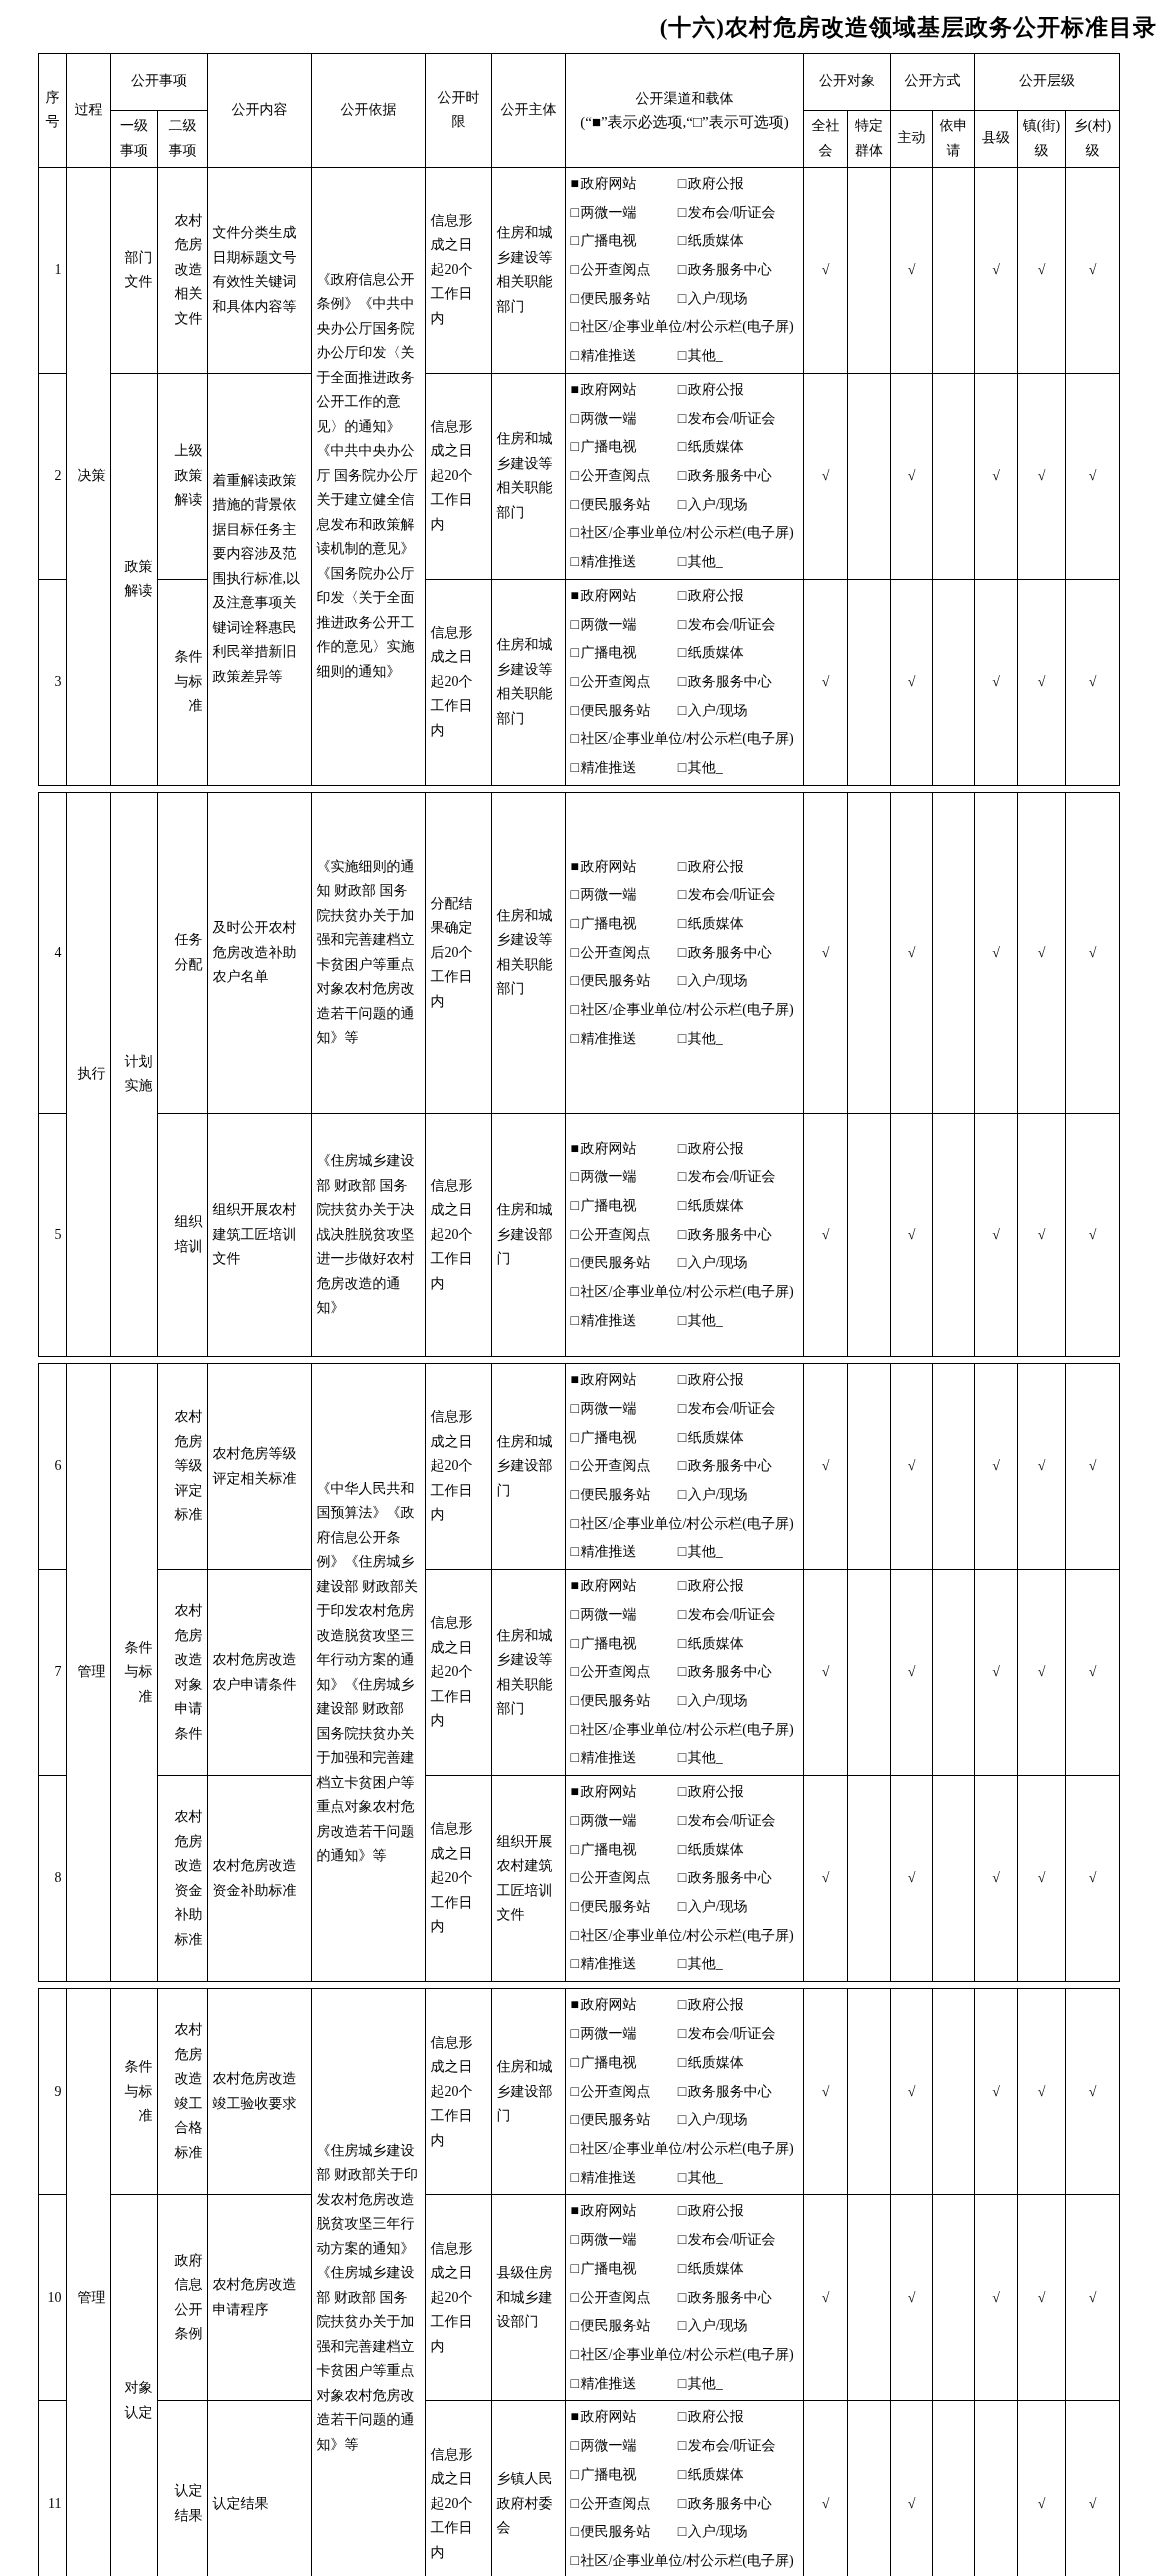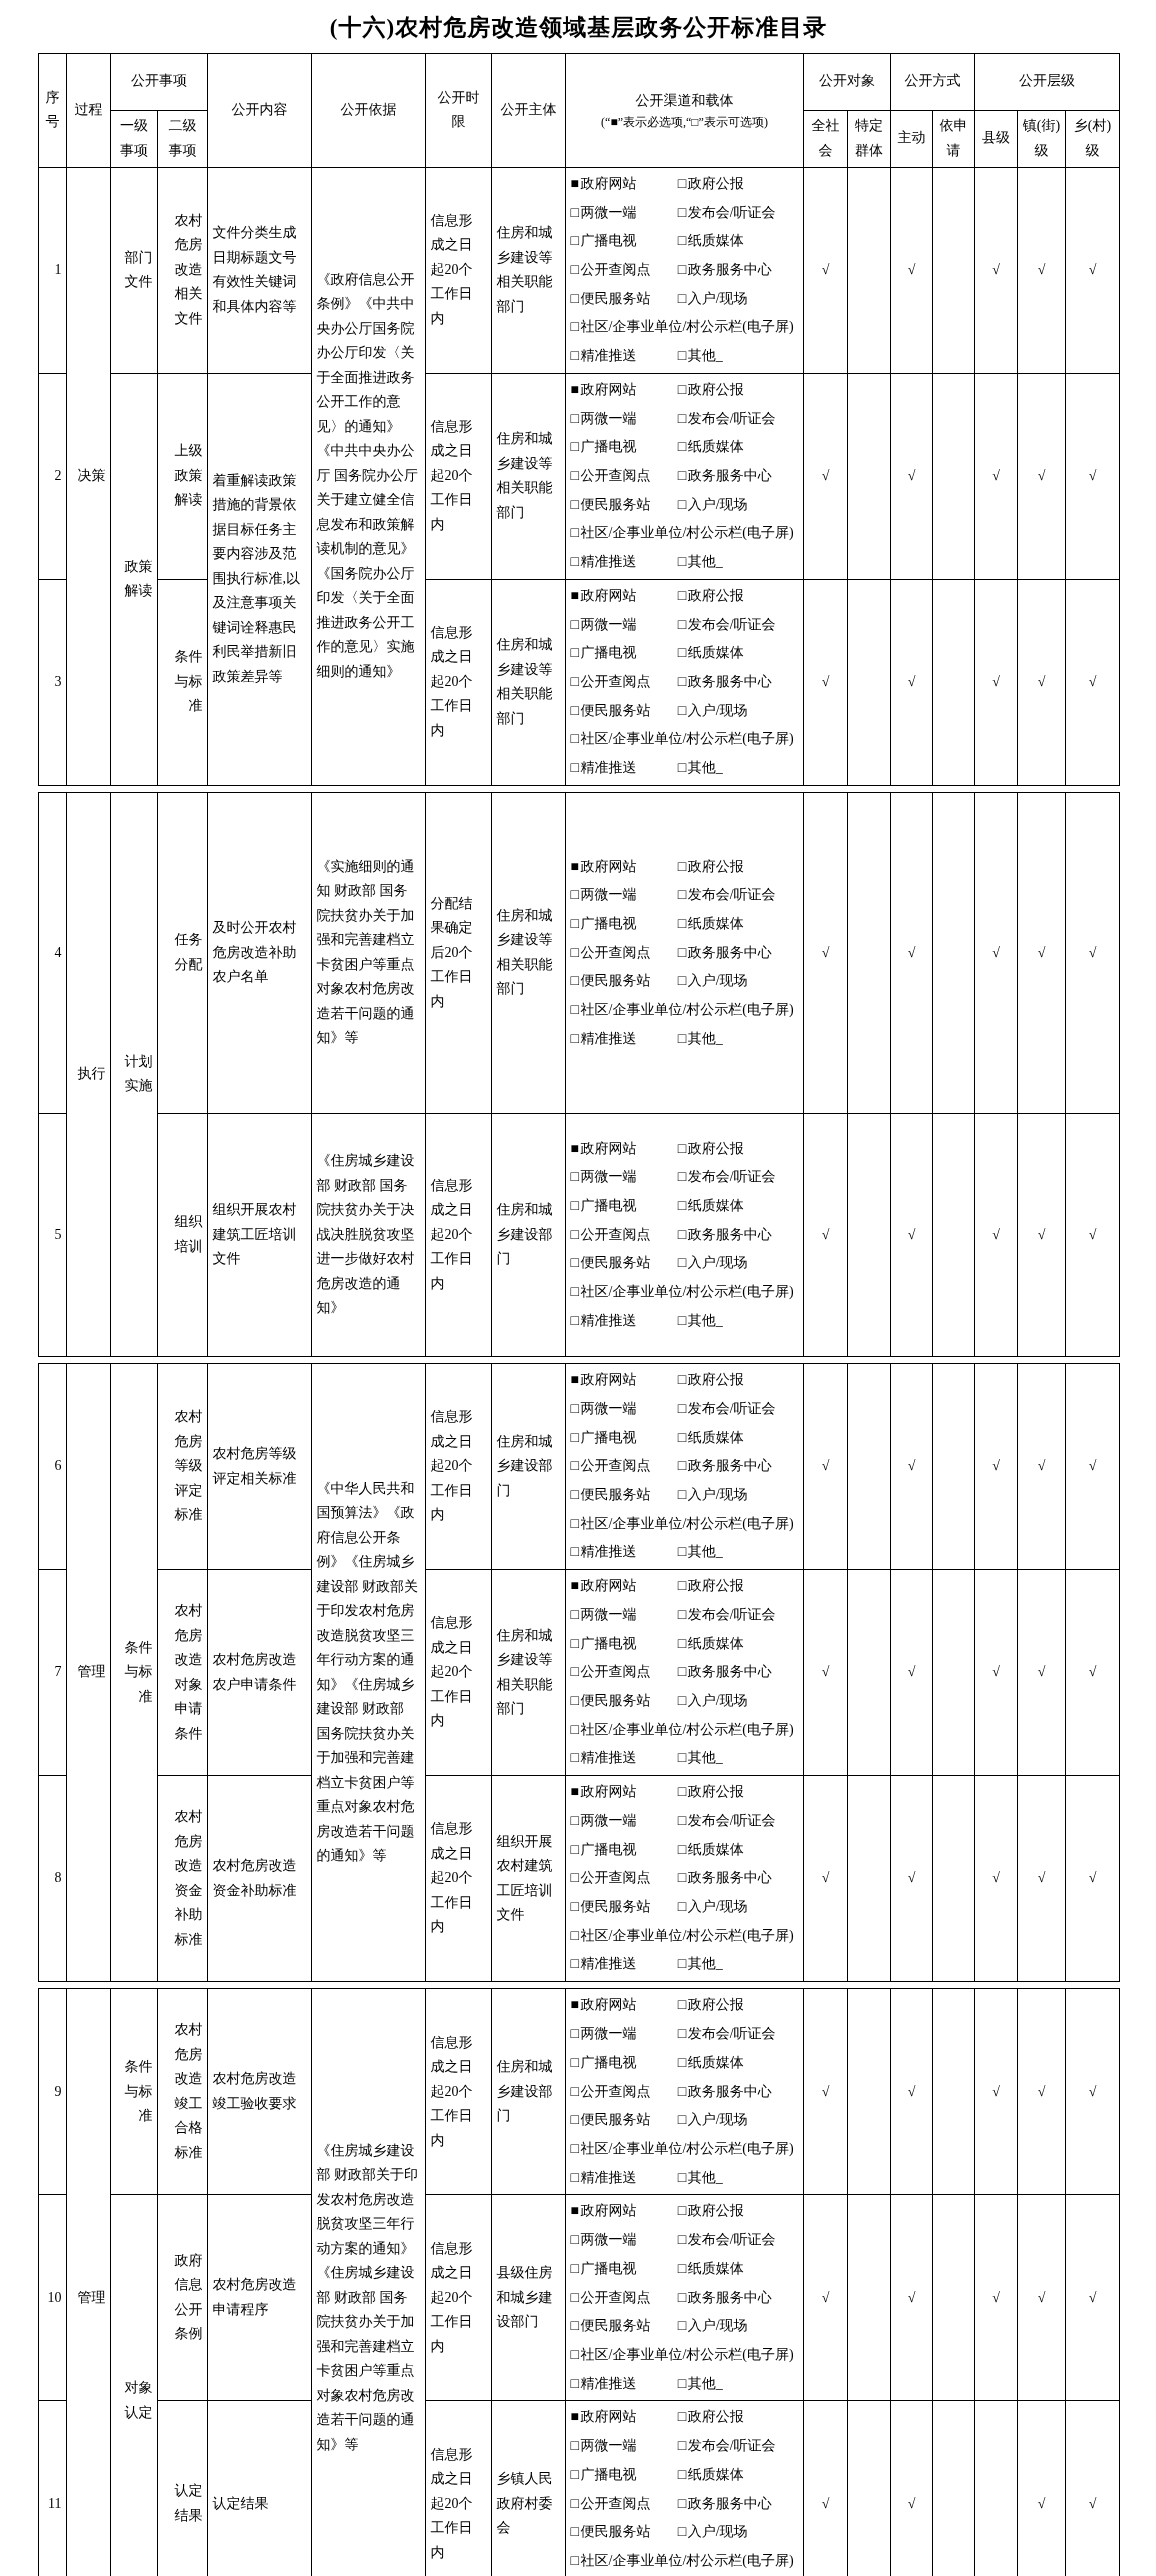--- a/index.html
+++ b/index.html
@@ -2,21 +2,21 @@
 <html style="font-size:8.2px"><head>
 <meta charset="utf-8">
 <style>
   html,body { margin:0; padding:0; background:#ffffff; }
   body {
     width:1157px;
     color:#000;
     font-family:"Liberation Serif","DejaVu Serif",serif;
   }
   .page-title {
-    text-align:center;
+    text-align:right;
     font-size:23px;
     font-weight:bold;
     padding:12.4px 0 9.3px 0;
     letter-spacing:1px;
   }
   table.sec {
     border-collapse:collapse;
     table-layout:fixed;
     width:1081px;
     margin:0 0 6.2px 38px;
@@ -27,21 +27,21 @@
     font-size:14px;
     font-weight:normal;
     line-height:1.75;
     padding:2.1px 4.6px;
     word-break:break-all;
     background:#fff;
   }
   .center { text-align:right; }
   .left   { text-align:left; }
   th { text-align:center; }
-  .hd-note { font-size:12px; display:block; line-height:1.5; }
+  .hd-note { font-size:15px; display:block; line-height:1.5; }
   .c-chan { text-align:left; line-height:1.9; padding:3.1px 6.2px; }
   .chan-item {
     display:inline-block;
     width:47%;
     white-space:nowrap;
     margin:2.1px 0;
   }
   .chan-item.long { width:100%; }
   .chan-item .box { margin-right:1.5px; }
   .chk { text-align:center; font-size:14.4px; padding:0; }

